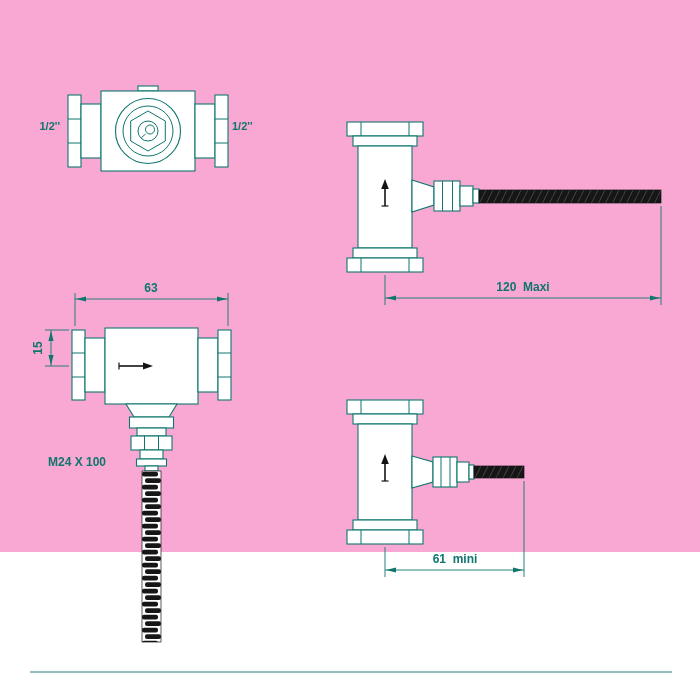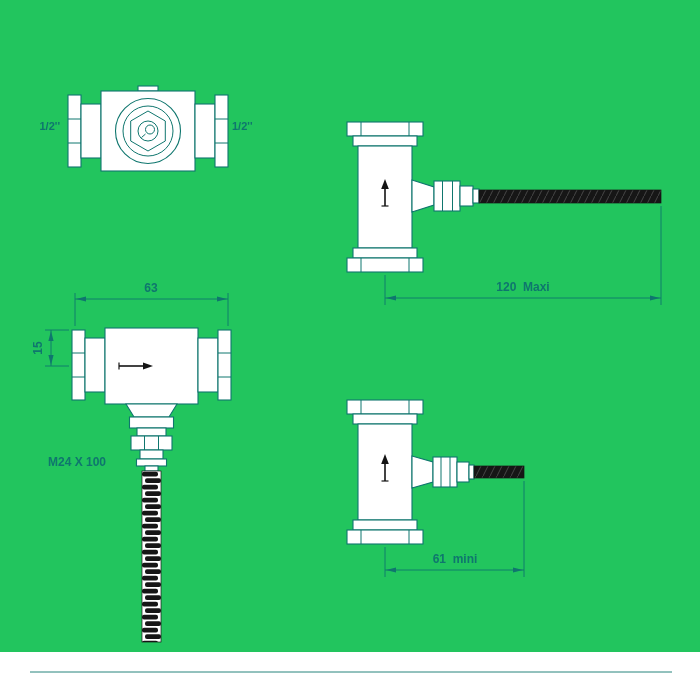--- a/index.html
+++ b/index.html
@@ -1,17 +1,17 @@
 <!DOCTYPE html>
 <html style="--line: #0f766e; --dark: #141414;"><head>
 <meta charset="utf-8">
 <style>
   html,body{margin:0;padding:0;background:#fff;width:700px;height:700px;overflow:hidden;
     font-family:"Liberation Sans",sans-serif;}
-  .stage{position:relative;width:700px;height:652px;background:#22c55e;}
+  .stage{position:relative;width:700px;height:552px;background:#f9a8d4;}
   
   .o   {fill:#fff;stroke:var(--line,#0f766e);stroke-width:1.1;}
   .ln  {fill:none;stroke:var(--line,#0f766e);stroke-width:1;}
   .dim {fill:none;stroke:var(--line,#0f766e);stroke-width:0.9;}
   .dimf{fill:var(--line,#0f766e);stroke:none;}
   .al  {fill:none;stroke:var(--dark,#141414);stroke-width:1.6;}
   .alt {fill:none;stroke:var(--dark,#141414);stroke-width:1.2;}
   .af  {fill:var(--dark,#141414);stroke:none;}
   .dkr {stroke:var(--dark,#141414);stroke-width:0.7;}
   text.lbl{fill:var(--line,#0f766e);font-weight:bold;font-size:12px;}

